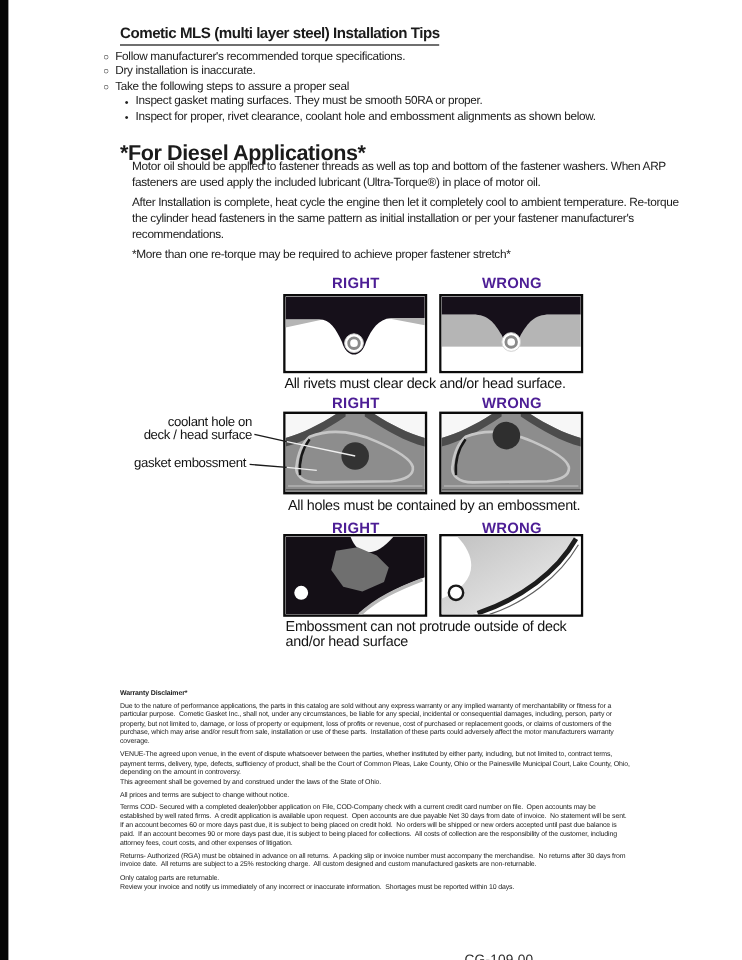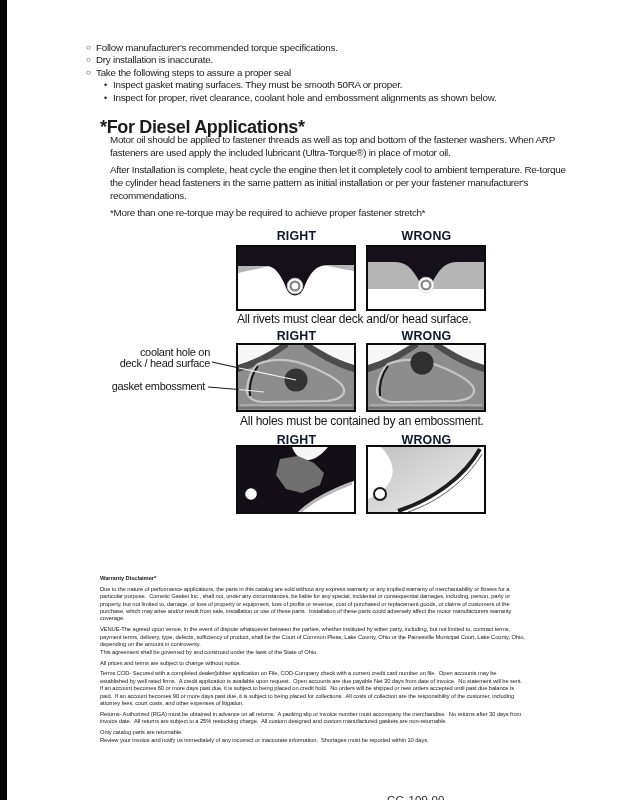--- a/index.html
+++ b/index.html
@@ -13,40 +13,43 @@
 
   .bullets{left:86px;top:42px;width:470px;font-size:9.8px;line-height:12.4px;letter-spacing:-0.25px;}
   .b-row{display:flex;}
   .b-row .mk{width:10px;flex:0 0 10px;font-size:8px;line-height:12.4px;color:#222;}
   .sub{margin-left:18px;}
   .sub .mk{width:9px;flex:0 0 9px;font-size:9px;}
 
   .h2{font-size:18px;font-weight:bold;letter-spacing:-0.35px;}
   .body-p{width:462px;font-size:9.9px;line-height:13.2px;letter-spacing:-0.3px;margin-left:10px;}
 
-  .fig-label{width:121px;text-align:center;font-size:12.4px;font-weight:600;letter-spacing:0.2px;color:#0f172a;}
+  .fig-label{width:121px;text-align:center;font-size:12.4px;font-weight:600;letter-spacing:0.2px;color:#4c1d95;}
   .panel{position:absolute;width:116px;border:2.5px solid #0b0b0b;background:#fff;}
   .panel svg{display:block;}
   .caption{font-size:12px;letter-spacing:-0.25px;color:#141414;line-height:12px;}
 
   .side-label{width:152px;text-align:right;font-size:11px;line-height:10.6px;letter-spacing:-0.3px;color:#141414;}
 
   .legal{left:100px;top:575px;width:426px;font-size:5.8px;line-height:7.45px;letter-spacing:-0.1px;color:#222;}
   .legal p{margin:0 0 3.4px 0;white-space:pre-wrap;}
   .legal p.tight{margin-bottom:0;}
   .legal .lh{font-weight:bold;margin:0 0 3.2px 0;}
 
   .footer{left:387px;top:763px;font-size:11.4px;letter-spacing:0.2px;color:#2a2a2a;margin-top:31px;}
 </style>
 </head>
 <body>
 
 <div class="page">
   <div class="leftbar"></div>
 
+  <div class="abs title">
+    <span>Cometic MLS (multi layer steel) Installation Tips</span>
+  </div>
 
   <div class="abs bullets">
     <div class="b-row">
       <span class="mk">○</span>
       <span>Follow manufacturer's recommended torque specifications.</span>
     </div>
     <div class="b-row">
       <span class="mk">○</span>
       <span>Dry installation is inaccurate.</span>
     </div>
@@ -164,20 +167,24 @@
           <stop offset="1" stop-color="#f0f0f0"></stop>
         </linearGradient>
       </defs>
       <rect x="0" y="0" width="116" height="65" fill="#ffffff"></rect>
       <path d="M13,0 C32,20 28,40 0,52 L0,65 H26 C64,52 96,30 112,0 Z" fill="url(#g3)"></path>
       <path d="M112,2 C96,30 66,52 30,64" fill="none" stroke="#1d1d1d" stroke-width="4"></path>
       <path d="M114,7 C98,34 70,55 40,65" fill="none" stroke="#606060" stroke-width="1"></path>
       <circle cx="12" cy="47" r="6" fill="#ffffff" stroke="#1a1a1a" stroke-width="2"></circle>
     </svg>
   </div>
+  <div class="abs caption" style="left:238px;top:516px;width:260px;">
+    <div>Embossment can not protrude outside of deck</div>
+    <div>and/or head surface</div>
+  </div>
 
   <div class="abs legal">
     <p class="lh">Warranty Disclaimer*</p>
     <p>Due to the nature of performance applications, the parts in this catalog are sold without any express warranty or any implied warranty of merchantability or fitness for a particular purpose.  Cometic Gasket Inc., shall not, under any circumstances, be liable for any special, incidental or consequential damages, including, person, party or property, but not limited to, damage, or loss of property or equipment, loss of profits or revenue, cost of purchased or replacement goods, or claims of customers of the purchase, which may arise and/or result from sale, installation or use of these parts.  Installation of these parts could adversely affect the motor manufacturers warranty coverage.</p>
     <p class="tight">VENUE-The agreed upon venue, in the event of dispute whatsoever between the parties, whether instituted by either party, including, but not limited to, contract terms, payment terms, delivery, type, defects, sufficiency of product, shall be the Court of Common Pleas, Lake County, Ohio or the Painesville Municipal Court, Lake County, Ohio, depending on the amount in controversy.</p>
     <p>This agreement shall be governed by and construed under the laws of the State of Ohio.</p>
     <p>All prices and terms are subject to change without notice.</p>
     <p>Terms COD- Secured with a completed dealer/jobber application on File, COD-Company check with a current credit card number on file.  Open accounts may be established by well rated firms.  A credit application is available upon request.  Open accounts are due payable Net 30 days from date of invoice.  No statement will be sent.  If an account becomes 60 or more days past due, it is subject to being placed on credit hold.  No orders will be shipped or new orders accepted until past due balance is paid.  If an account becomes 90 or more days past due, it is subject to being placed for collections.  All costs of collection are the responsibility of the customer, including attorney fees, court costs, and other expenses of litigation.</p>
     <p>Returns- Authorized (RGA) must be obtained in advance on all returns.  A packing slip or invoice number must accompany the merchandise.  No returns after 30 days from invoice date.  All returns are subject to a 25% restocking charge.  All custom designed and custom manufactured gaskets are non-returnable.</p>
     <p class="tight">Only catalog parts are returnable.</p>

